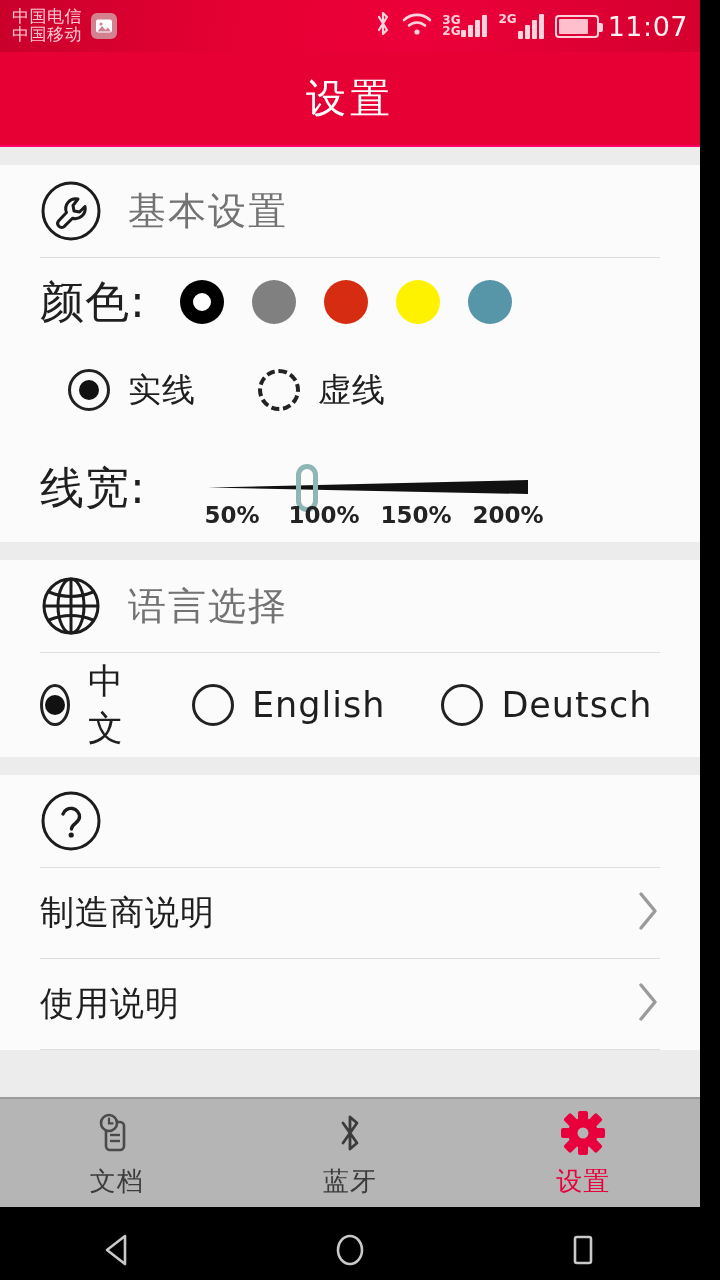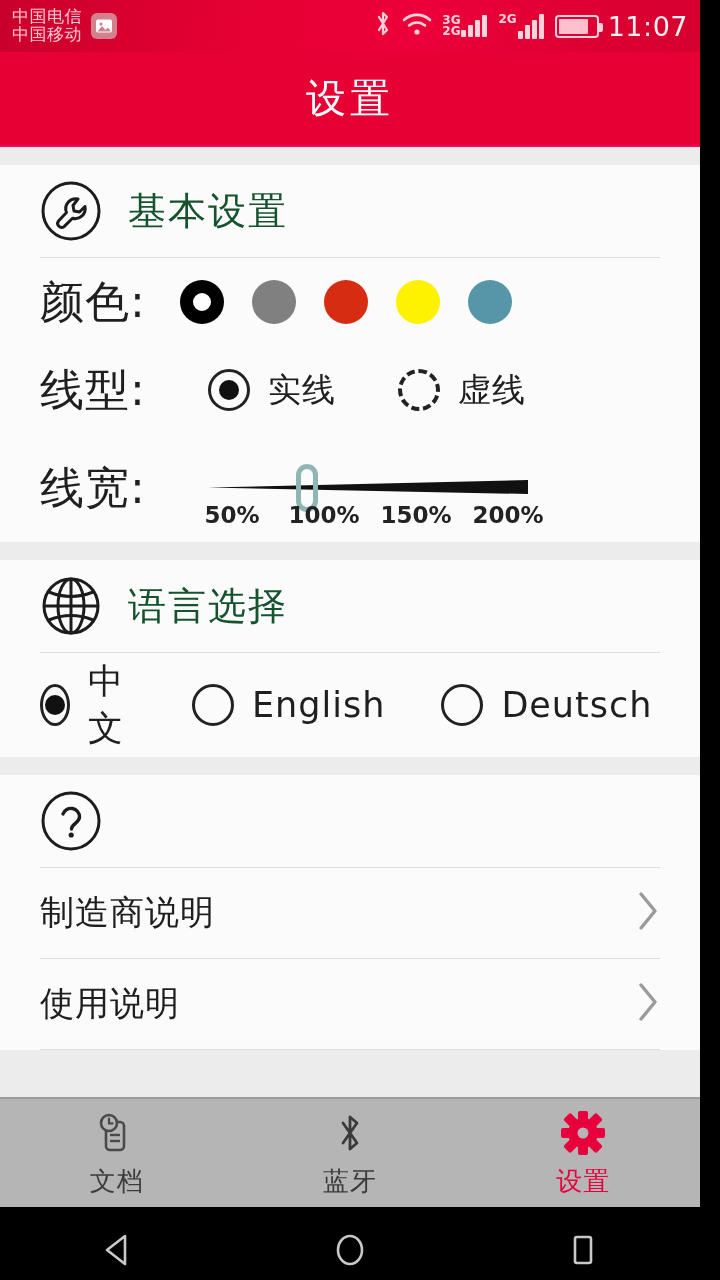--- a/index.html
+++ b/index.html
@@ -51,21 +51,21 @@
   .appbar-title { color: #fff; font-size: 40px; letter-spacing: 4px; }
 
   
   .content { background:#ececec; height: 950px; overflow: hidden; }
   .card { background: #fbfbfb; padding: 0 40px; }
   .gap { height: 18px; background:#ececec; }
 
   .section-head { display:flex; align-items:center; height: 92px; }
   .section-head .ico { width: 62px; height: 62px; flex: 0 0 62px; }
   .section-head .ico svg { display:block; }
-  .section-title { font-size: 38px; color: #14532d; margin-left: 26px; letter-spacing: 2px;}
+  .section-title { font-size: 38px; color: #737373; margin-left: 26px; letter-spacing: 2px;}
 
   .rule { height: 1px; background: #dedede; }
 
   .row { display: flex; align-items: center; height: 88px; }
   .row-label { font-size: 44px; color: #1f1f1f; width: 140px; flex:0 0 140px; letter-spacing:1px;}
 
   
   .swatches { display:flex; align-items:center; gap: 28px; }
   .swatch { width: 44px; height: 44px; border-radius: 50%; }
   .swatch.sel { box-shadow: inset 0 0 0 13px #000; background: #fff !important; }
@@ -206,21 +206,20 @@
         <div class="swatches">
           <div class="swatch sel" style="background:#000"></div>
           <div class="swatch" style="background:#808080"></div>
           <div class="swatch" style="background:#d62d12"></div>
           <div class="swatch" style="background:#fff200"></div>
           <div class="swatch" style="background:#5795a8"></div>
         </div>
       </div>
 
       <div class="row">
-        <div class="row-label">线型:</div>
         <div class="lt-opts" style="margin-left:28px">
           <div class="opt">
             <div class="radio">
                 <span class="dot"></span>
               </div>
             <div class="opt-label">实线</div>
           </div>
           <div class="opt">
             <div class="radio dashed"></div>
             <div class="opt-label">虚线</div>

